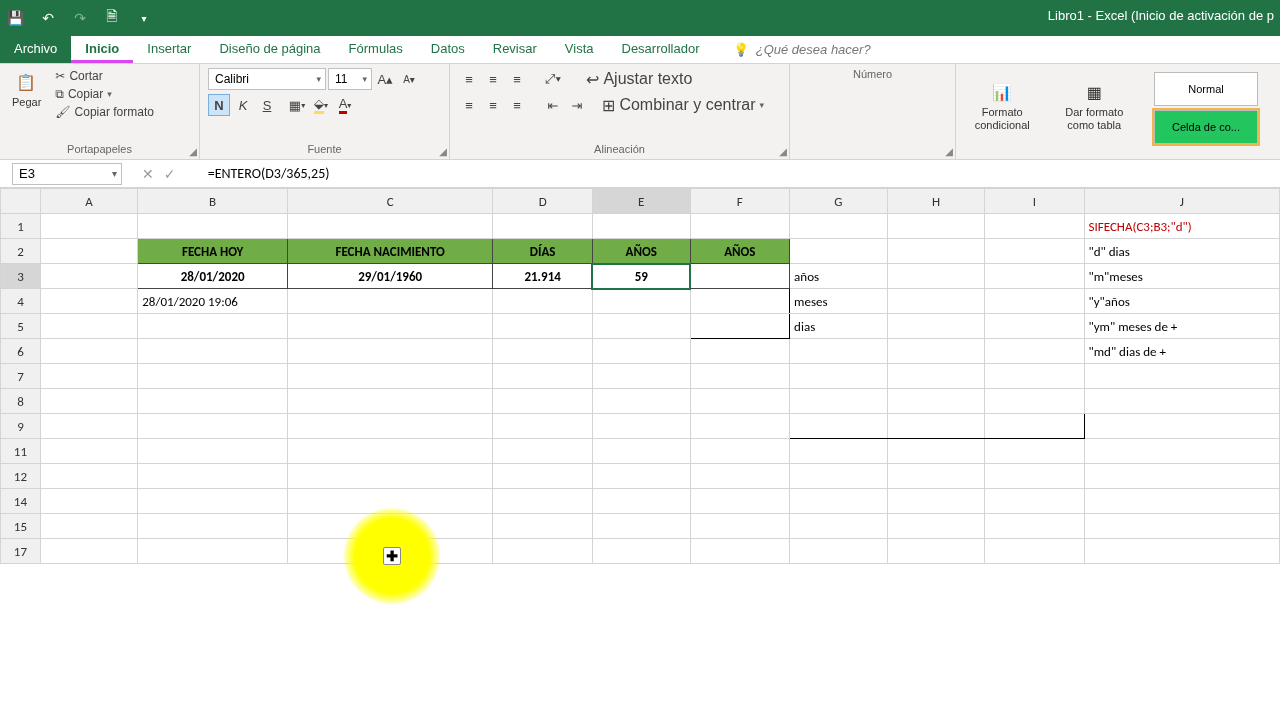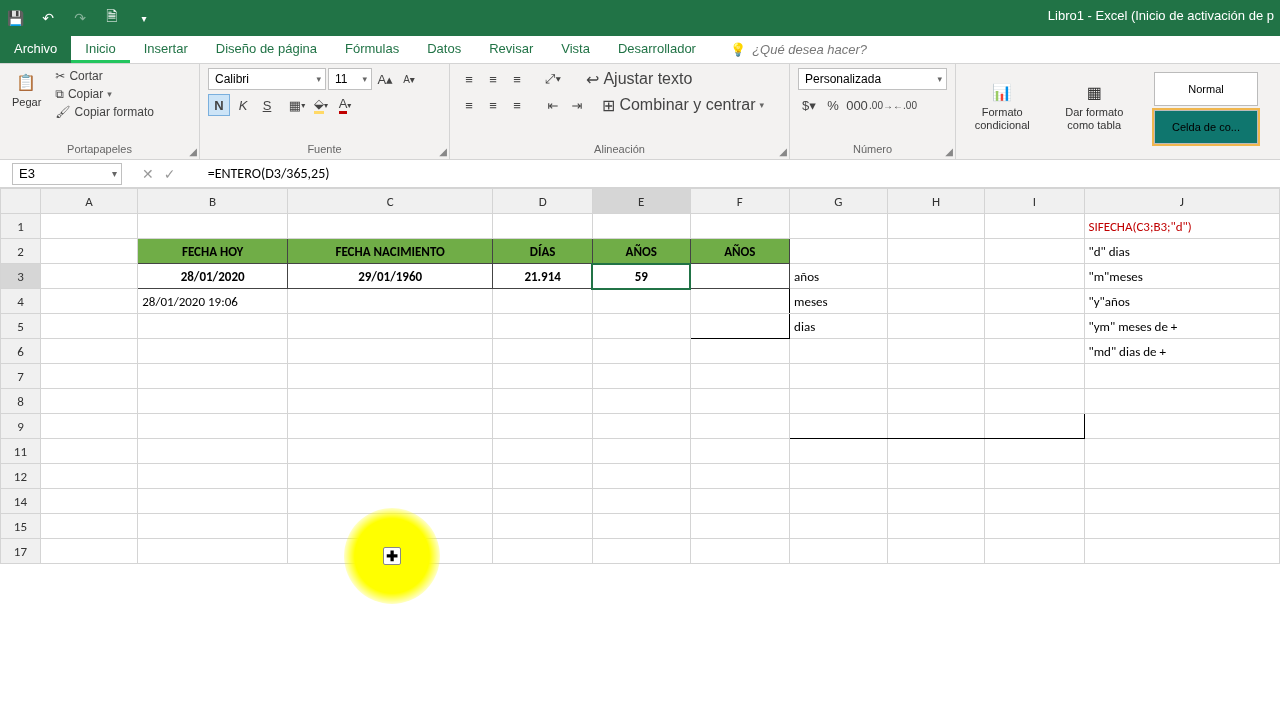--- a/index.html
+++ b/index.html
@@ -8,21 +8,21 @@
 
 .titlebar { background:#217346; height:36px; display:flex; align-items:center; padding:0 6px; color:#fff; }
 .titlebar .qat { display:flex; gap:12px; align-items:center; }
 .titlebar .qat span { display:inline-flex; width:20px; height:20px; align-items:center; justify-content:center; font-size:14px; color:#fff; }
 .titlebar .title { margin-left:auto; margin-right:auto; font-size:13px; white-space:nowrap; position:absolute; right:0; top:8px; padding-right:6px; }
 
 
 .tabs { display:flex; background:#fff; height:28px; border-bottom:1px solid #d4d4d4; font-size:13px; }
 .tab { padding:5px 14px 4px; color:#217346; cursor:pointer; }
 .tab.file { background:#217346; color:#fff; }
-.tab.active { border-bottom:3px solid #22c55e; color:#217346; font-weight:400; }
+.tab.active { border-bottom:3px solid #d946ef; color:#217346; font-weight:700; }
 .tell-me { display:flex; align-items:center; gap:6px; color:#777; font-style:italic; margin-left:20px; }
 .tell-me .bulb { font-style:normal; }
 
 
 .ribbon { display:flex; background:#f3f2f1; border-bottom:1px solid #d4d4d4; height:96px; }
 .group { border-right:1px solid #d4d4d4; padding:4px 8px 2px; display:flex; flex-direction:column; justify-content:space-between; position:relative; }
 .group-label { font-size:11px; color:#666; text-align:center; padding-bottom:2px; }
 .group-top { display:flex; gap:6px; align-items:flex-start; flex:1; }
 .vstack { display:flex; flex-direction:column; gap:2px; font-size:12px; }
 .btn-big { display:flex; flex-direction:column; align-items:center; justify-content:center; font-size:11px; color:#333; text-align:center; gap:2px; padding:2px 4px; }
@@ -182,32 +182,20 @@
             <span>Combinar y centrar</span>
             <span style="font-size:9px;color:#666"> ▾</span>
           </div>
       </div>
     </div>
     <div class="group-label">Alineación</div>
     <span class="launcher">◢</span>
   </div>
 
   <div class="group" style="width:166px">
-    <div style="flex:1">
-      <div class="toolbar-row">
-        <span class="combo" style="width:150px">Personalizada</span>
-      </div>
-      <div class="toolbar-row">
-        <span class="sq">$▾</span>
-        <span class="sq">%</span>
-        <span class="sq">000</span>
-        <span class="sq" style="font-size:10px">.00→</span>
-        <span class="sq" style="font-size:10px">←.00</span>
-      </div>
-    </div>
     <div class="group-label">Número</div>
     <span class="launcher">◢</span>
   </div>
 
   <div class="group" style="width:190px;border-right:none">
     <div class="group-top" style="gap:10px;align-items:center">
       <div class="btn-big">
         <span class="iconbox">📊</span>
         <span style="line-height:1.1">Formato condicional</span>
       </div>
@@ -215,21 +203,21 @@
         <span class="iconbox">▦</span>
         <span style="line-height:1.1">Dar formato como tabla</span>
       </div>
     </div>
     <div class="group-label">&nbsp;</div>
   </div>
 
   <div class="group" style="flex:1;border-right:none">
     <div class="styles-box" style="flex-direction:column;gap:4px;padding-top:4px">
       <div class="style-prev" style="width:104px;height:34px">Normal</div>
-      <div class="style-prev selected" style="width:104px;height:34px;background:#0f766e">Celda de co...</div>
+      <div class="style-prev selected" style="width:104px;height:34px;background:#22c55e">Celda de co...</div>
     </div>
   </div>
 </div>
 
 <div class="fbar">
   <div class="namebox">E3</div>
   <div class="fx-btns">
     <span>✕</span>
     <span>✓</span>
   </div>

